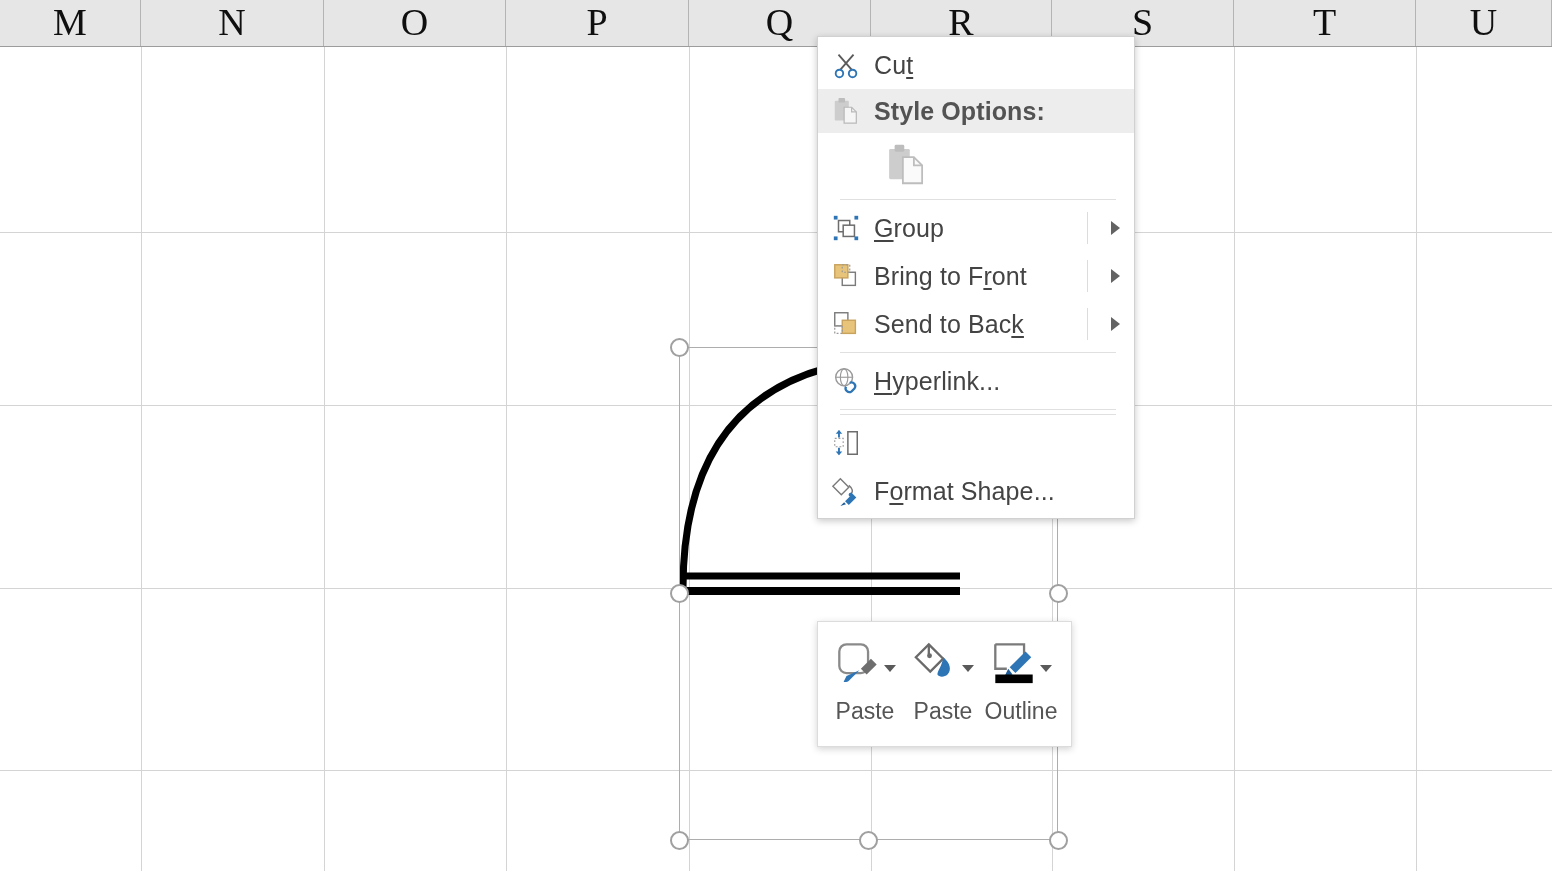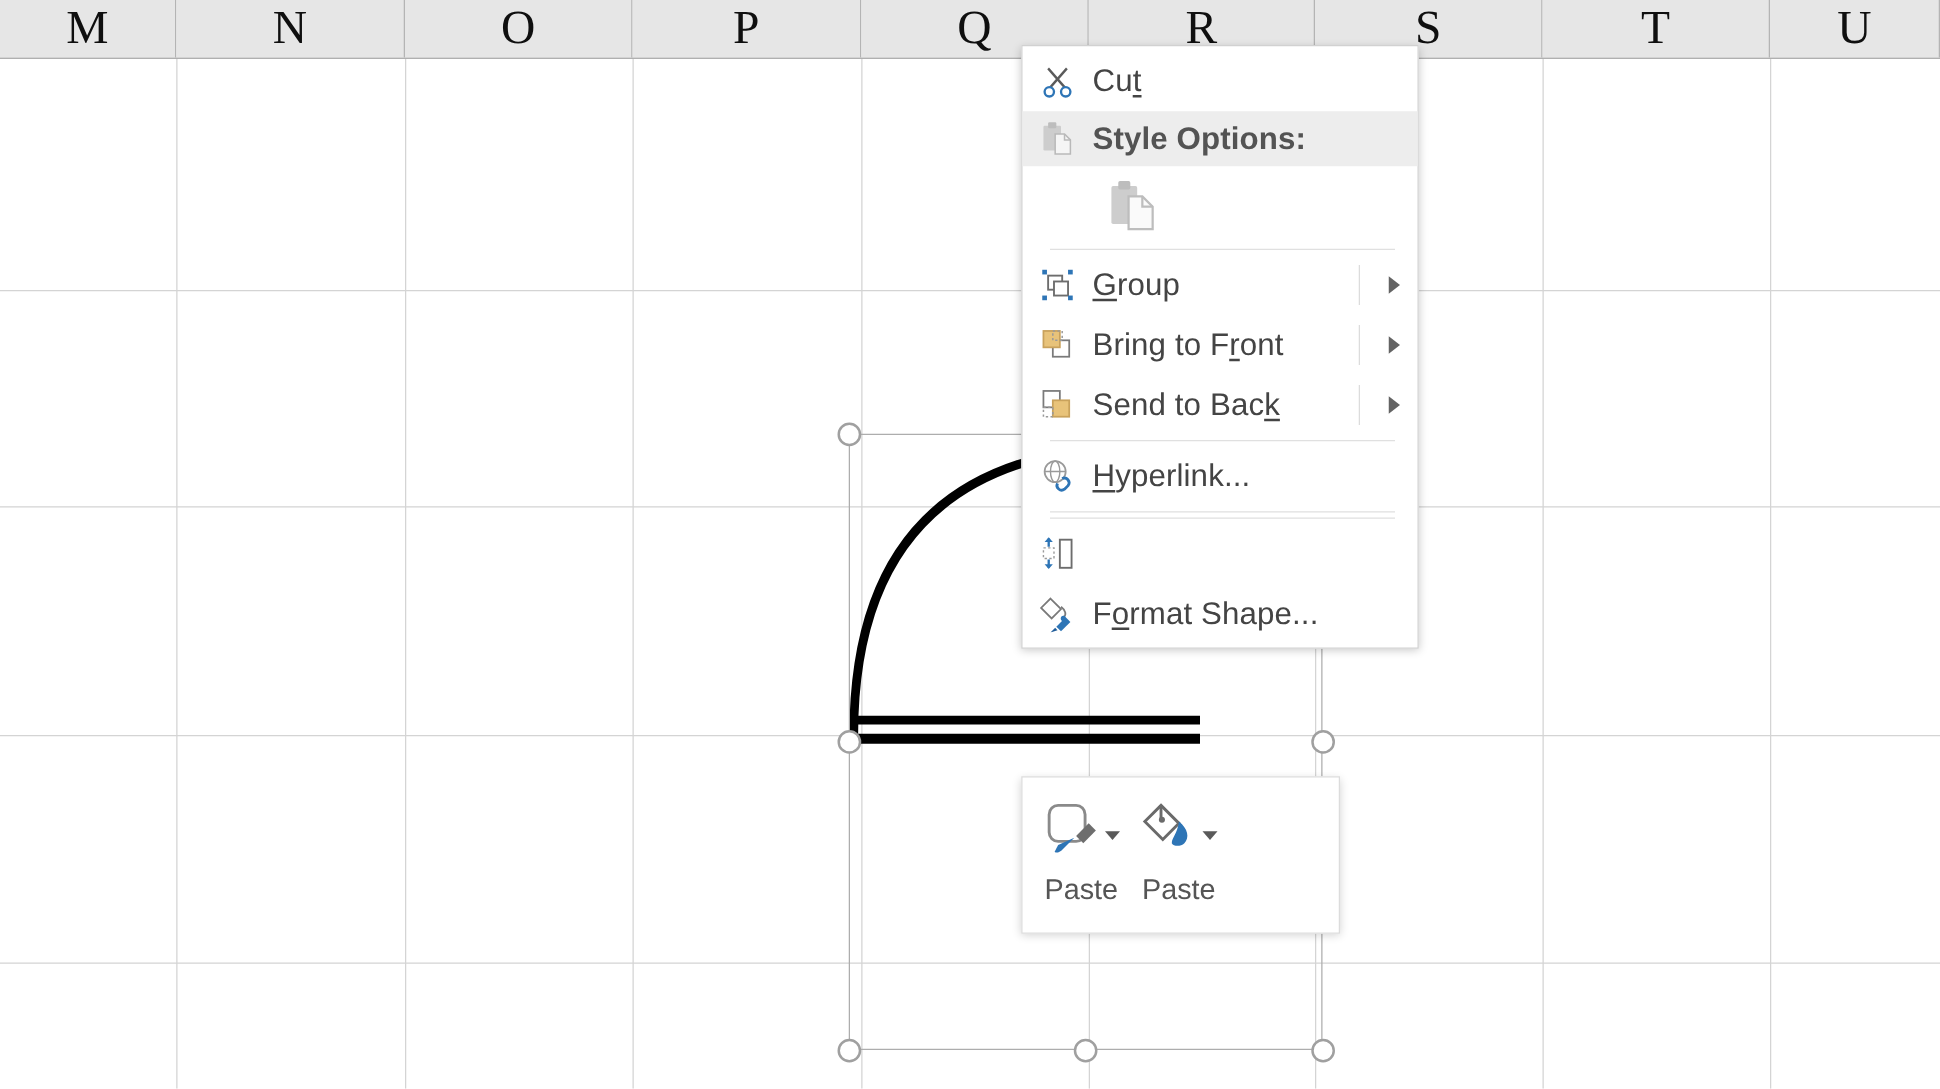--- a/index.html
+++ b/index.html
@@ -392,15 +392,28 @@
           <span><svg width="46" height="46" viewBox="0 0 32 32" xmlns="http://www.w3.org/2000/svg">
               <path d="M11 3 l10 10 -9 9 -10-10 z" fill="#fff" stroke="#6a6a6a" stroke-width="1.6"></path>
               <line x1="11" y1="3" x2="11" y2="10" stroke="#6a6a6a" stroke-width="1.6"></line>
               <circle cx="11.5" cy="11" r="1.7" fill="#6a6a6a"></circle>
               <path d="M21 12 c5 4 6 9 3 12 -2 2-6 2-7 0 0-3 3-5 4-12 z" fill="#2e75b6"></path>
             </svg></span>
           <span class="mt-caret"></span>
         </div>
         <div class="mt-label">Paste</div>
       </div>
+      <div class="mt-btn">
+        <div class="mt-icon-row">
+          <span><svg width="46" height="46" viewBox="0 0 32 32" xmlns="http://www.w3.org/2000/svg">
+              <path d="M3 3 h20 v12" fill="#fff" stroke="#7a7a7a" stroke-width="1.6"></path>
+              <path d="M3 3 v17 h8" fill="none" stroke="#7a7a7a" stroke-width="1.6"></path>
+              <path d="M13 19 l11-11 4 4 -11 11 z" fill="#2e75b6"></path>
+              <path d="M12 20 l-3 6 6-2 z" fill="#1f5c99"></path>
+              <rect x="3" y="24" width="26" height="6" fill="#000000"></rect>
+            </svg></span>
+          <span class="mt-caret"></span>
+        </div>
+        <div class="mt-label">Outline</div>
+      </div>
     </div>
 
 </div>
 
 </body></html>

